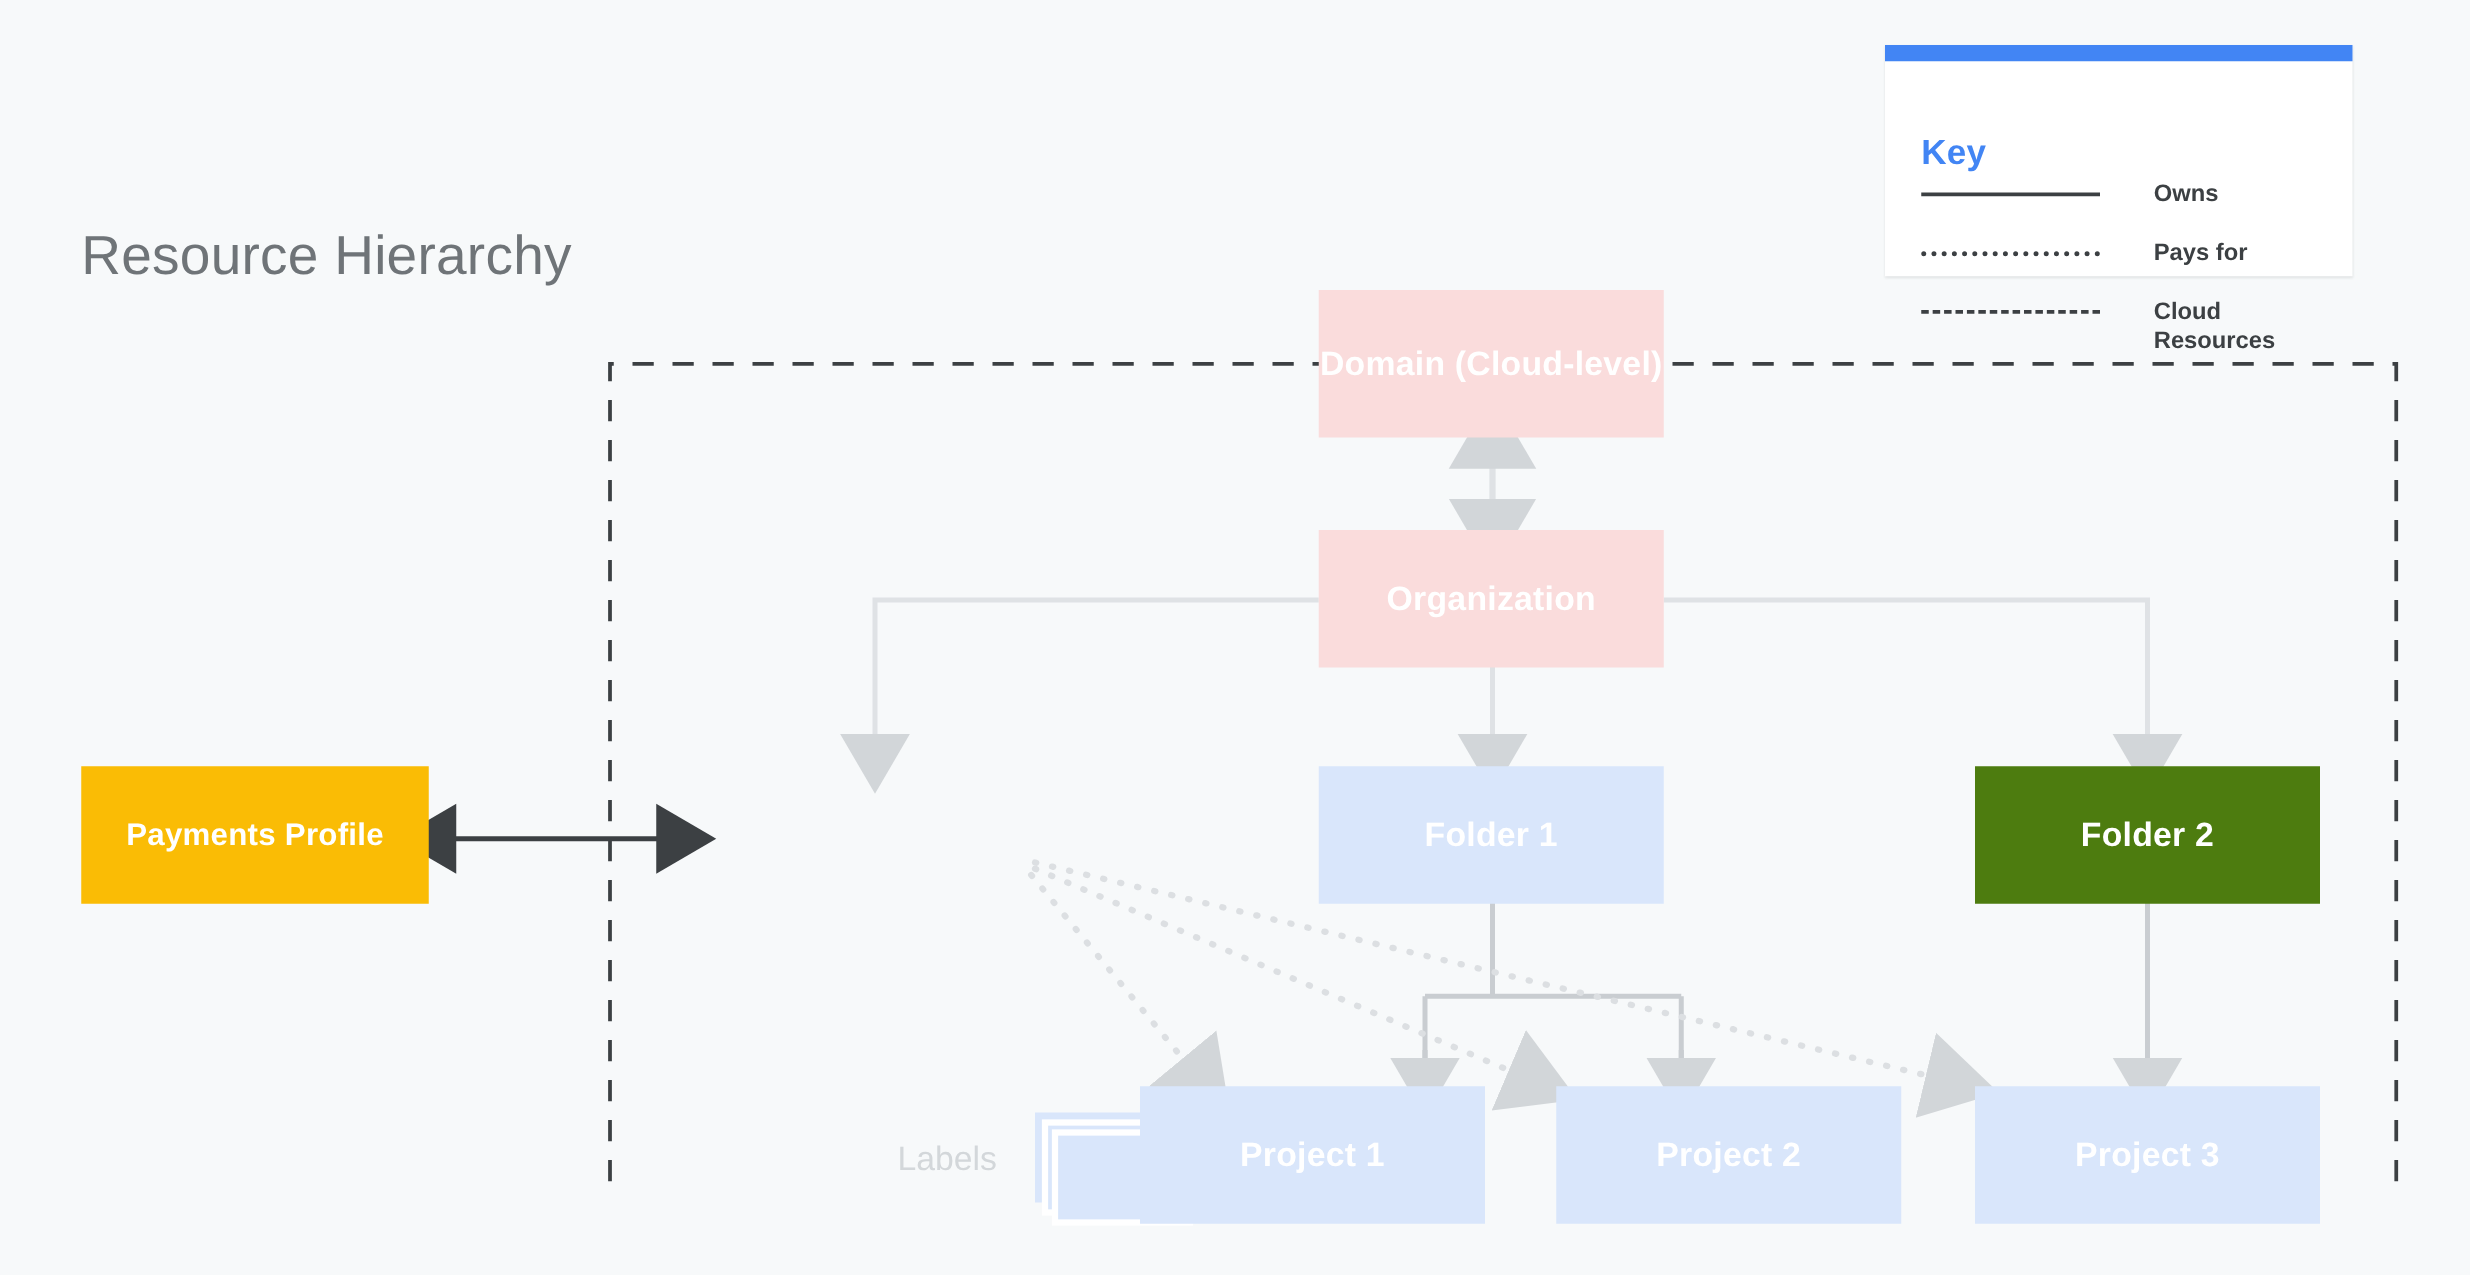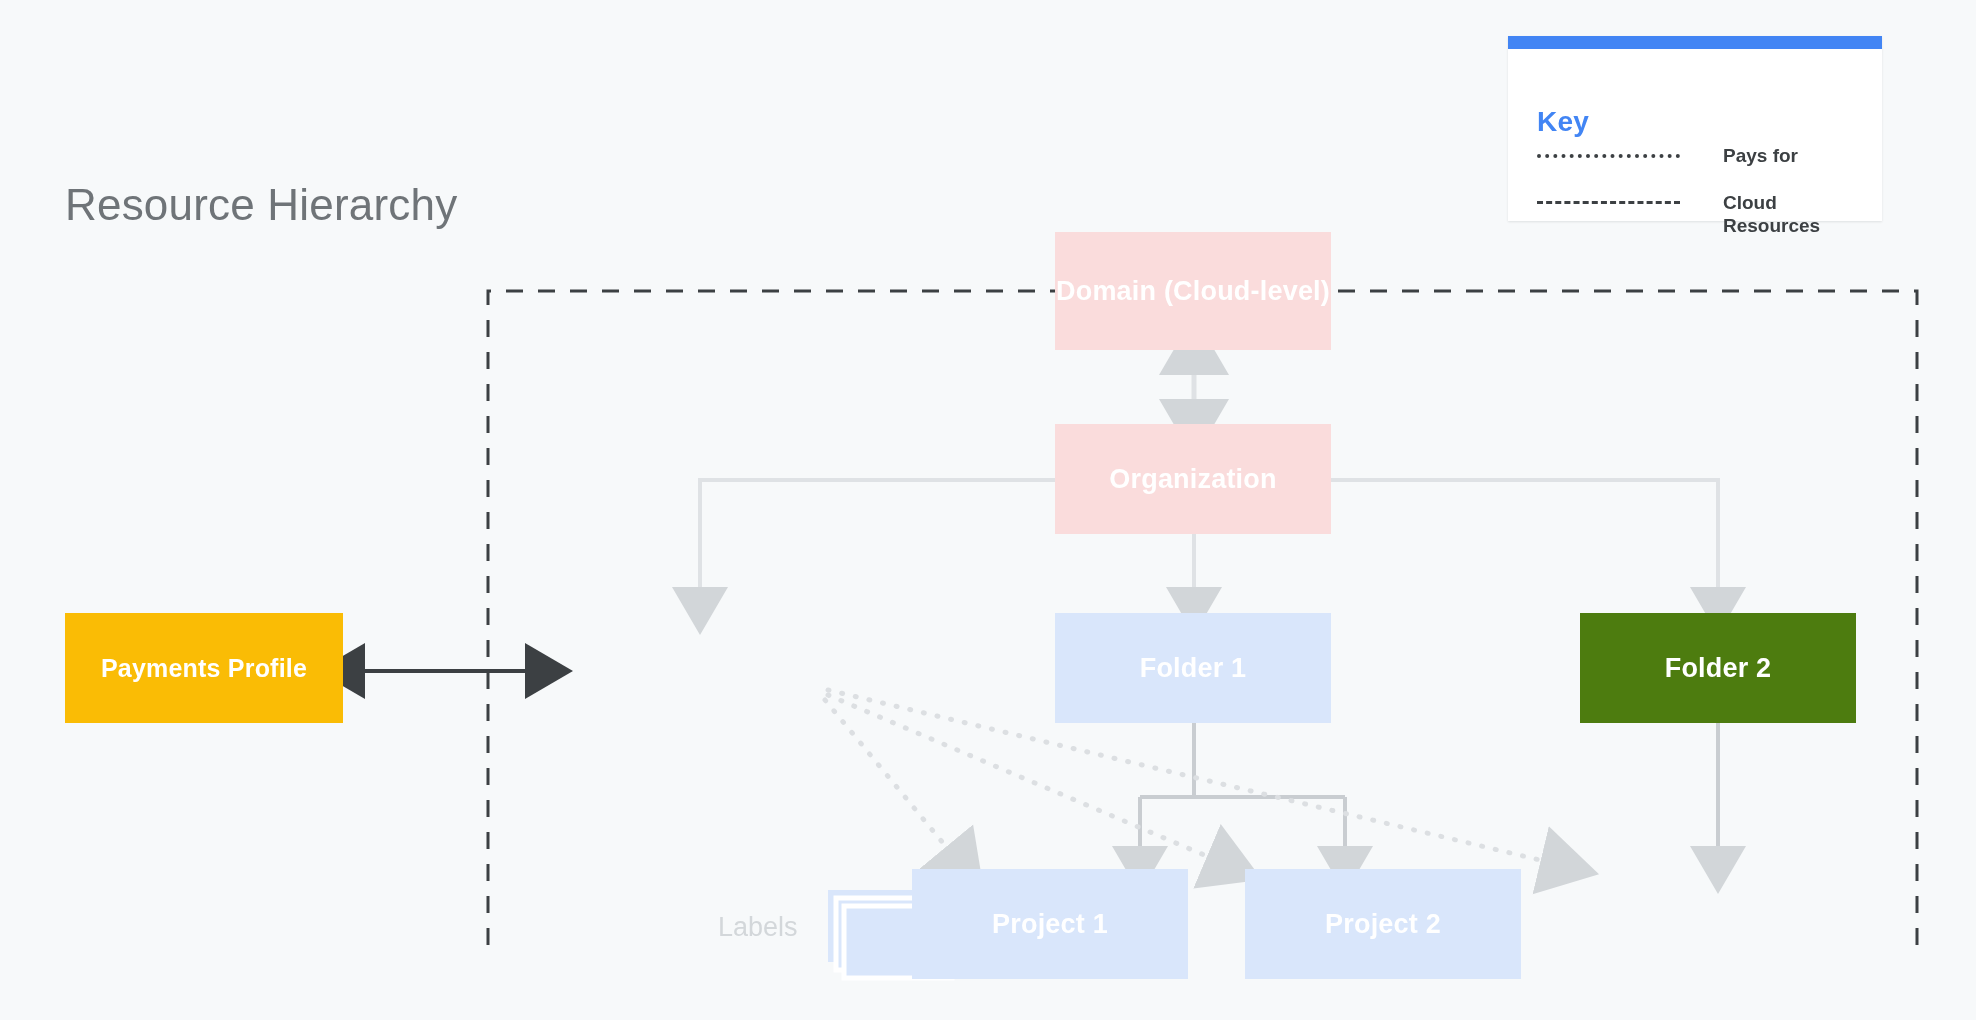--- a/index.html
+++ b/index.html
@@ -126,28 +126,37 @@
   </div>
 
   <div class="node" style="left:912px;top:869px;width:276px;height:110px;background:#d9e6fb;">
     <span>Project 1</span>
   </div>
 
   <div class="node" style="left:1245px;top:869px;width:276px;height:110px;background:#d9e6fb;">
     <span>Project 2</span>
   </div>
 
+  <div class="node" style="left:1580px;top:869px;width:276px;height:110px;background:#d9e6fb;">
+    <span>Project 3</span>
+  </div>
 
   <div class="labels-text" style="left:718px;top:912px;">Labels</div>
 
   <div class="key-card">
     <div class="key-bar"></div>
     <div class="key-title">Key</div>
     <div class="key-rows">
 
+      <div class="key-row">
+        <span class="key-swatch">
+            <i class="sw-solid"></i>
+          </span>
+        <span class="key-label">Owns</span>
+      </div>
 
       <div class="key-row">
         <span class="key-swatch">
             <i class="sw-dotted"></i>
           </span>
         <span class="key-label">Pays for</span>
       </div>
 
       <div class="key-row">
         <span class="key-swatch">

